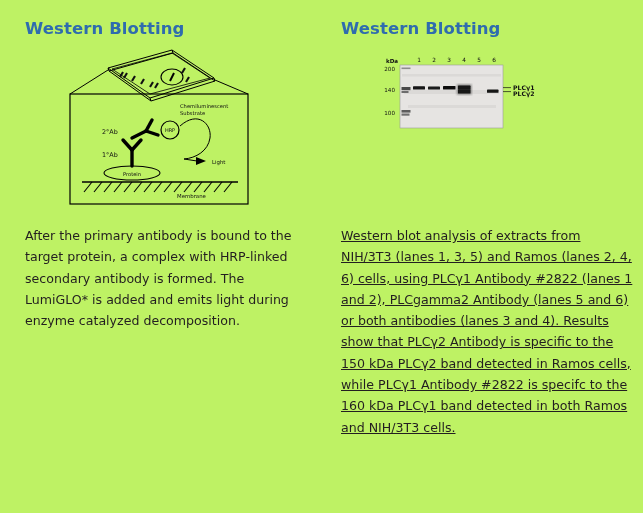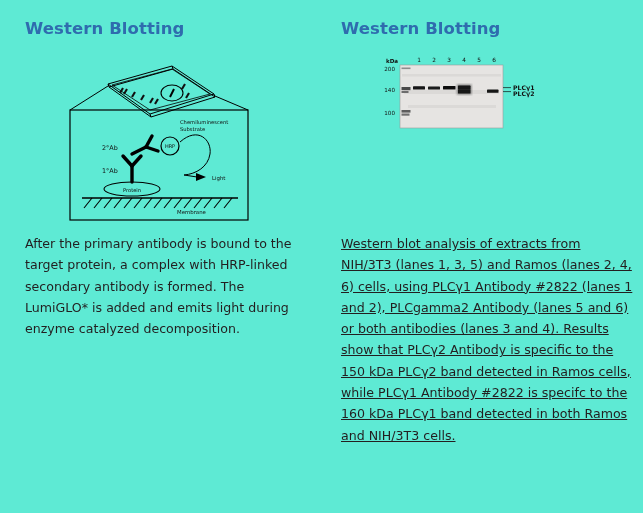--- a/index.html
+++ b/index.html
@@ -3,21 +3,21 @@
 <meta charset="utf-8">
 <style>
   * { box-sizing: border-box; }
   html, body {
     margin: 0; padding: 0;
     width: 643px; height: 513px;
     background: #ffffff;
     font-family: "DejaVu Sans", "Liberation Sans", sans-serif;
     overflow: hidden;
   }
-  .page { position: relative; width: 643px; height: 513px; background:#5eead4; }
+  .page { position: relative; width: 643px; height: 513px; background:#bef264; }
 
   .col { position: absolute; top: 0; }
   .col-left  { left: 0px;   width: 320px; }
   .col-right { left: 330px; width: 313px; }
 
   .section-heading {
     color: #2F6CAE;
     font-size: 16.5px;
     font-weight: bold;
     letter-spacing: 0.1px;
@@ -25,30 +25,30 @@
   }
   .col-right .section-heading { margin-left: 11px; }
 
   .figure-wrap {
     position: relative;
     height: 165px;
     margin-top: 8px;
   }
 
   
-  .schematic { position: absolute; left: 62px; top: 16px; }
+  .schematic { position: absolute; left: 62px; top: 0px; }
 
   
   .blot-wrap { position: absolute; left: 48px; top: 4px; }
 
   .caption {
     color: #231f20;
     font-size: 12.6px;
     line-height: 21.3px;
-    margin: 22px 0 0 25px;
+    margin: 14px 0 0 25px;
     width: 278px;
     text-align: left;
   }
   .col-right .caption { margin-left: 11px; width: 292px; text-decoration: underline; }
 
   svg { display: block; }
   .ln { fill: none; stroke: #000; }
 </style>
 </head>
 <body>

